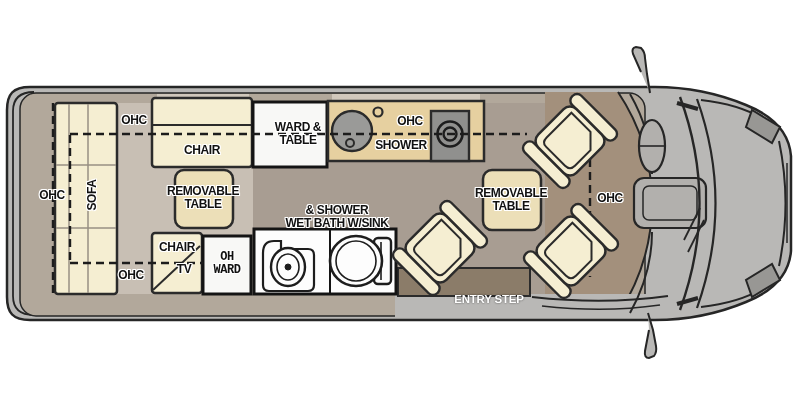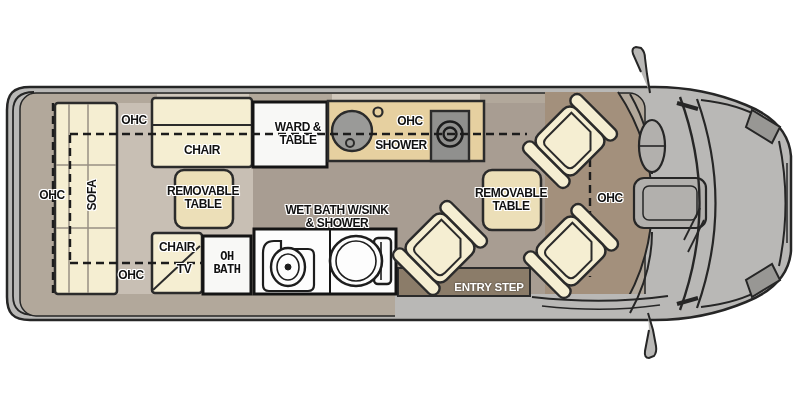--- a/index.html
+++ b/index.html
@@ -137,32 +137,32 @@
   <div class="lbl" style="left:202px;top:150px;">CHAIR</div>
   <div class="lbl" style="left:203px;top:198px;">
     <span style="display:block">REMOVABLE</span>
     <span style="display:block">TABLE</span>
   </div>
   <div class="lbl" style="left:177px;top:247px;">CHAIR</div>
   <div class="lbl" style="left:184px;top:269px;">TV</div>
   <div class="lbl" style="left:131px;top:275px;">OHC</div>
   <div class="lbl" style="left:227px;top:264px;font-family:Liberation Mono, monospace;">
     <span style="display:block">OH</span>
-    <span style="display:block">BATH</span>
+    <span style="display:block">WARD</span>
   </div>
   <div class="lbl" style="left:298px;top:134px;">
     <span style="display:block">WARD &amp;</span>
     <span style="display:block">TABLE</span>
   </div>
   <div class="lbl" style="left:410px;top:121px;">OHC</div>
   <div class="lbl" style="left:401px;top:145px;">SHOWER</div>
   <div class="lbl" style="left:337px;top:217px;">
+    <span style="display:block">&amp; SHOWER</span>
     <span style="display:block">WET BATH W/SINK</span>
-    <span style="display:block">&amp; SHOWER</span>
   </div>
   <div class="lbl" style="left:511px;top:200px;">
     <span style="display:block">REMOVABLE</span>
     <span style="display:block">TABLE</span>
   </div>
-  <div class="lbl lbl-white" style="left:489px;top:287px;">ENTRY STEP</div>
+  <div class="lbl lbl-white" style="left:489px;top:299px;">ENTRY STEP</div>
   <div class="lbl" style="left:610px;top:198px;">OHC</div>
 
 </div>
 
 </body></html>

